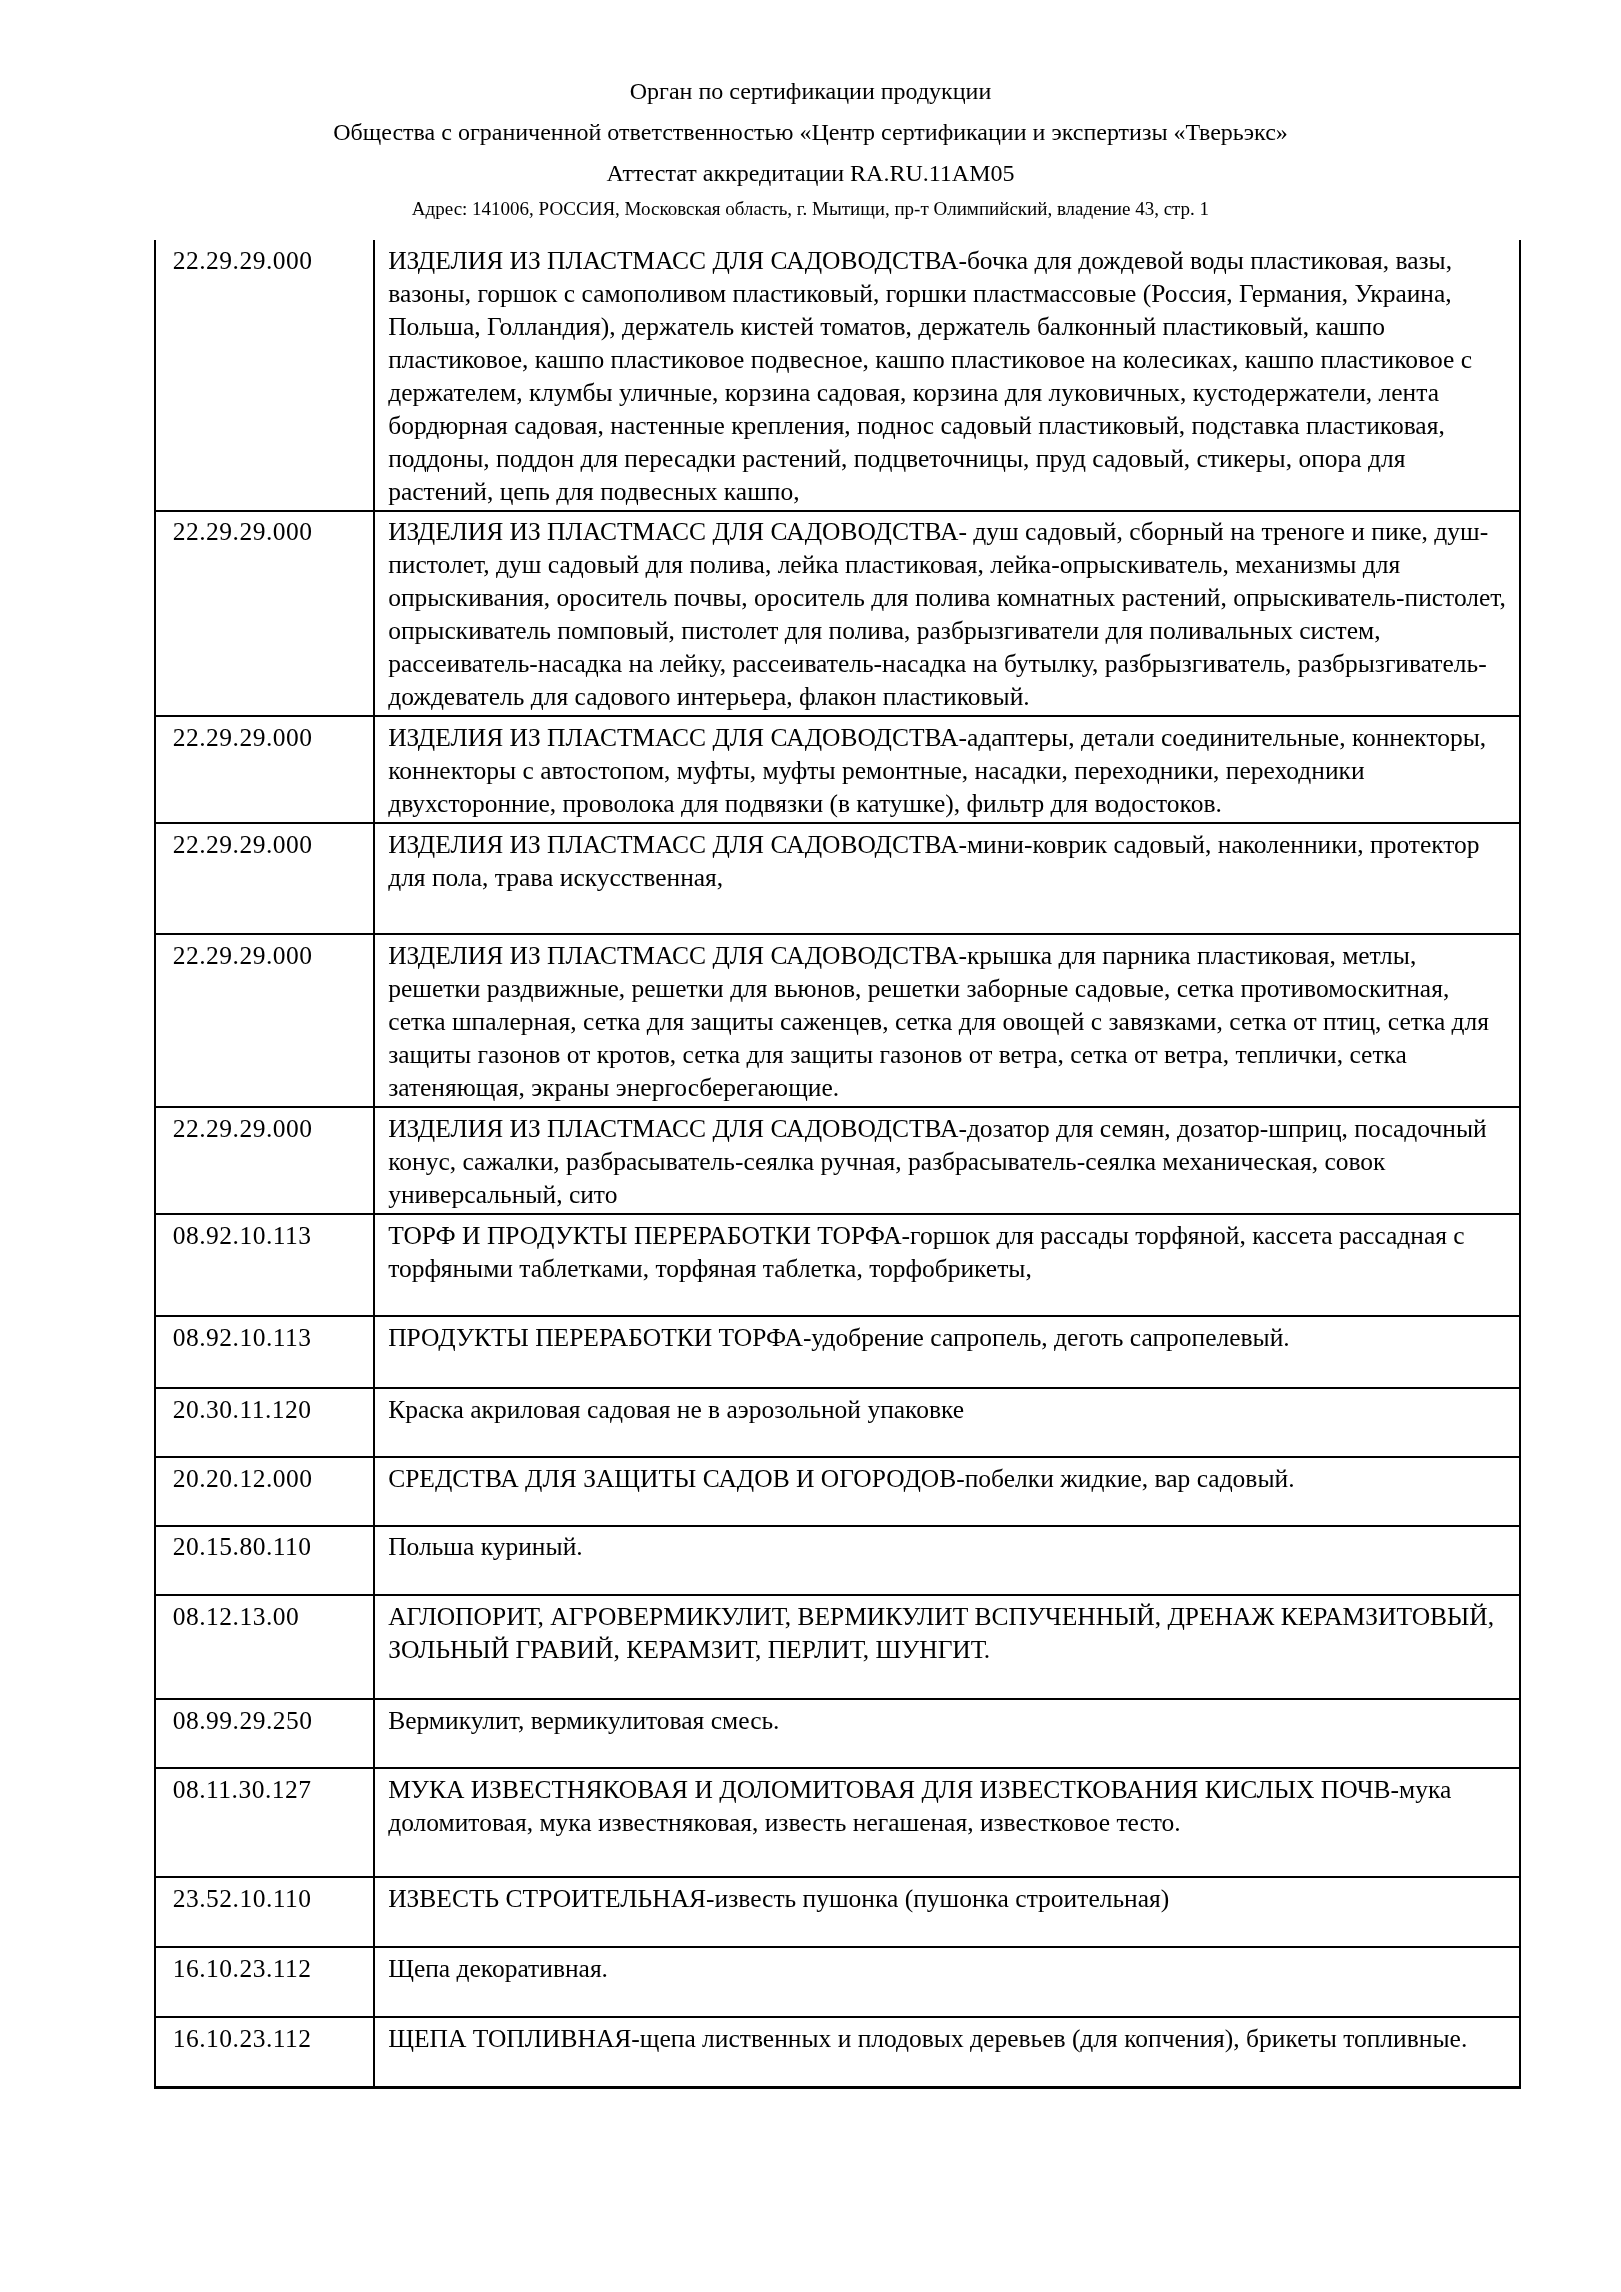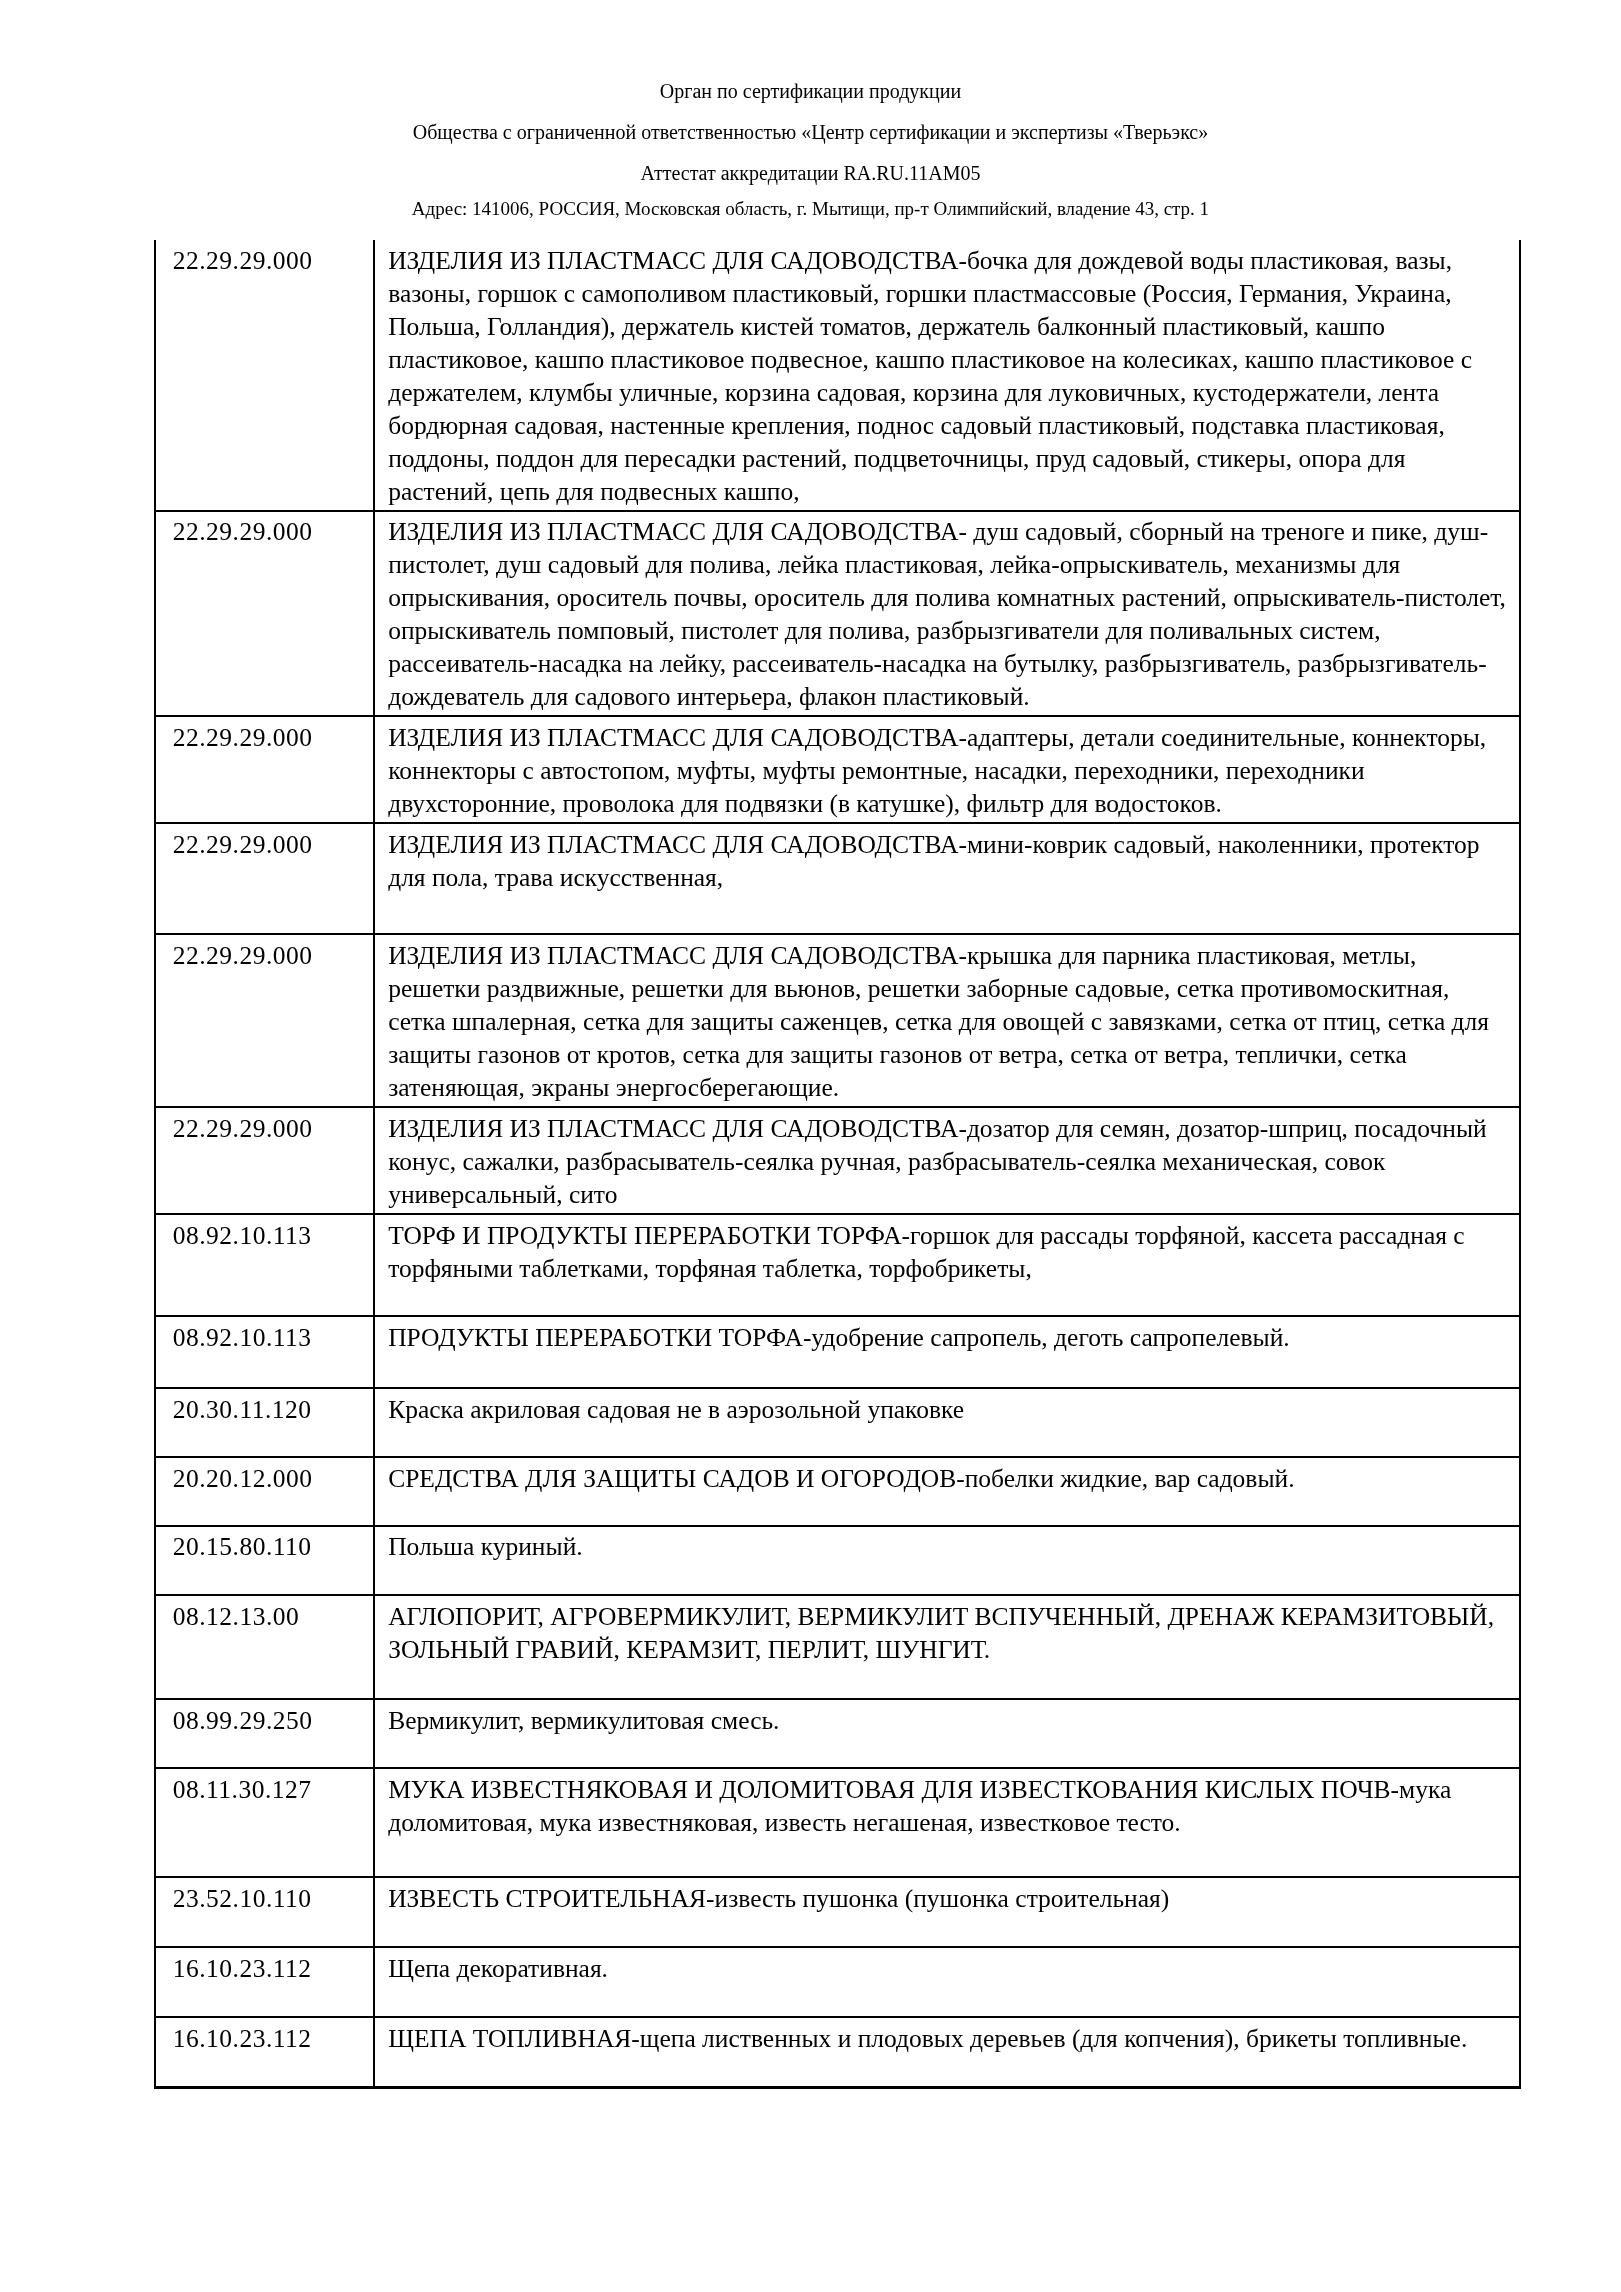--- a/index.html
+++ b/index.html
@@ -12,21 +12,21 @@
     width: 1621px;
     height: 2293px;
     overflow: hidden;
     font-family: "Liberation Serif", "DejaVu Serif", serif;
   }
   .doc-header {
     text-align: center;
     padding-top: 71px;
   }
   .h-line {
-    font-size: 20px;
+    font-size: 24px;
     line-height: 41px;
     white-space: nowrap;
   }
   .h-address {
     font-size: 19px;
     line-height: 29px;
     white-space: nowrap;
   }
   table.cert-table {
     border-collapse: collapse;

